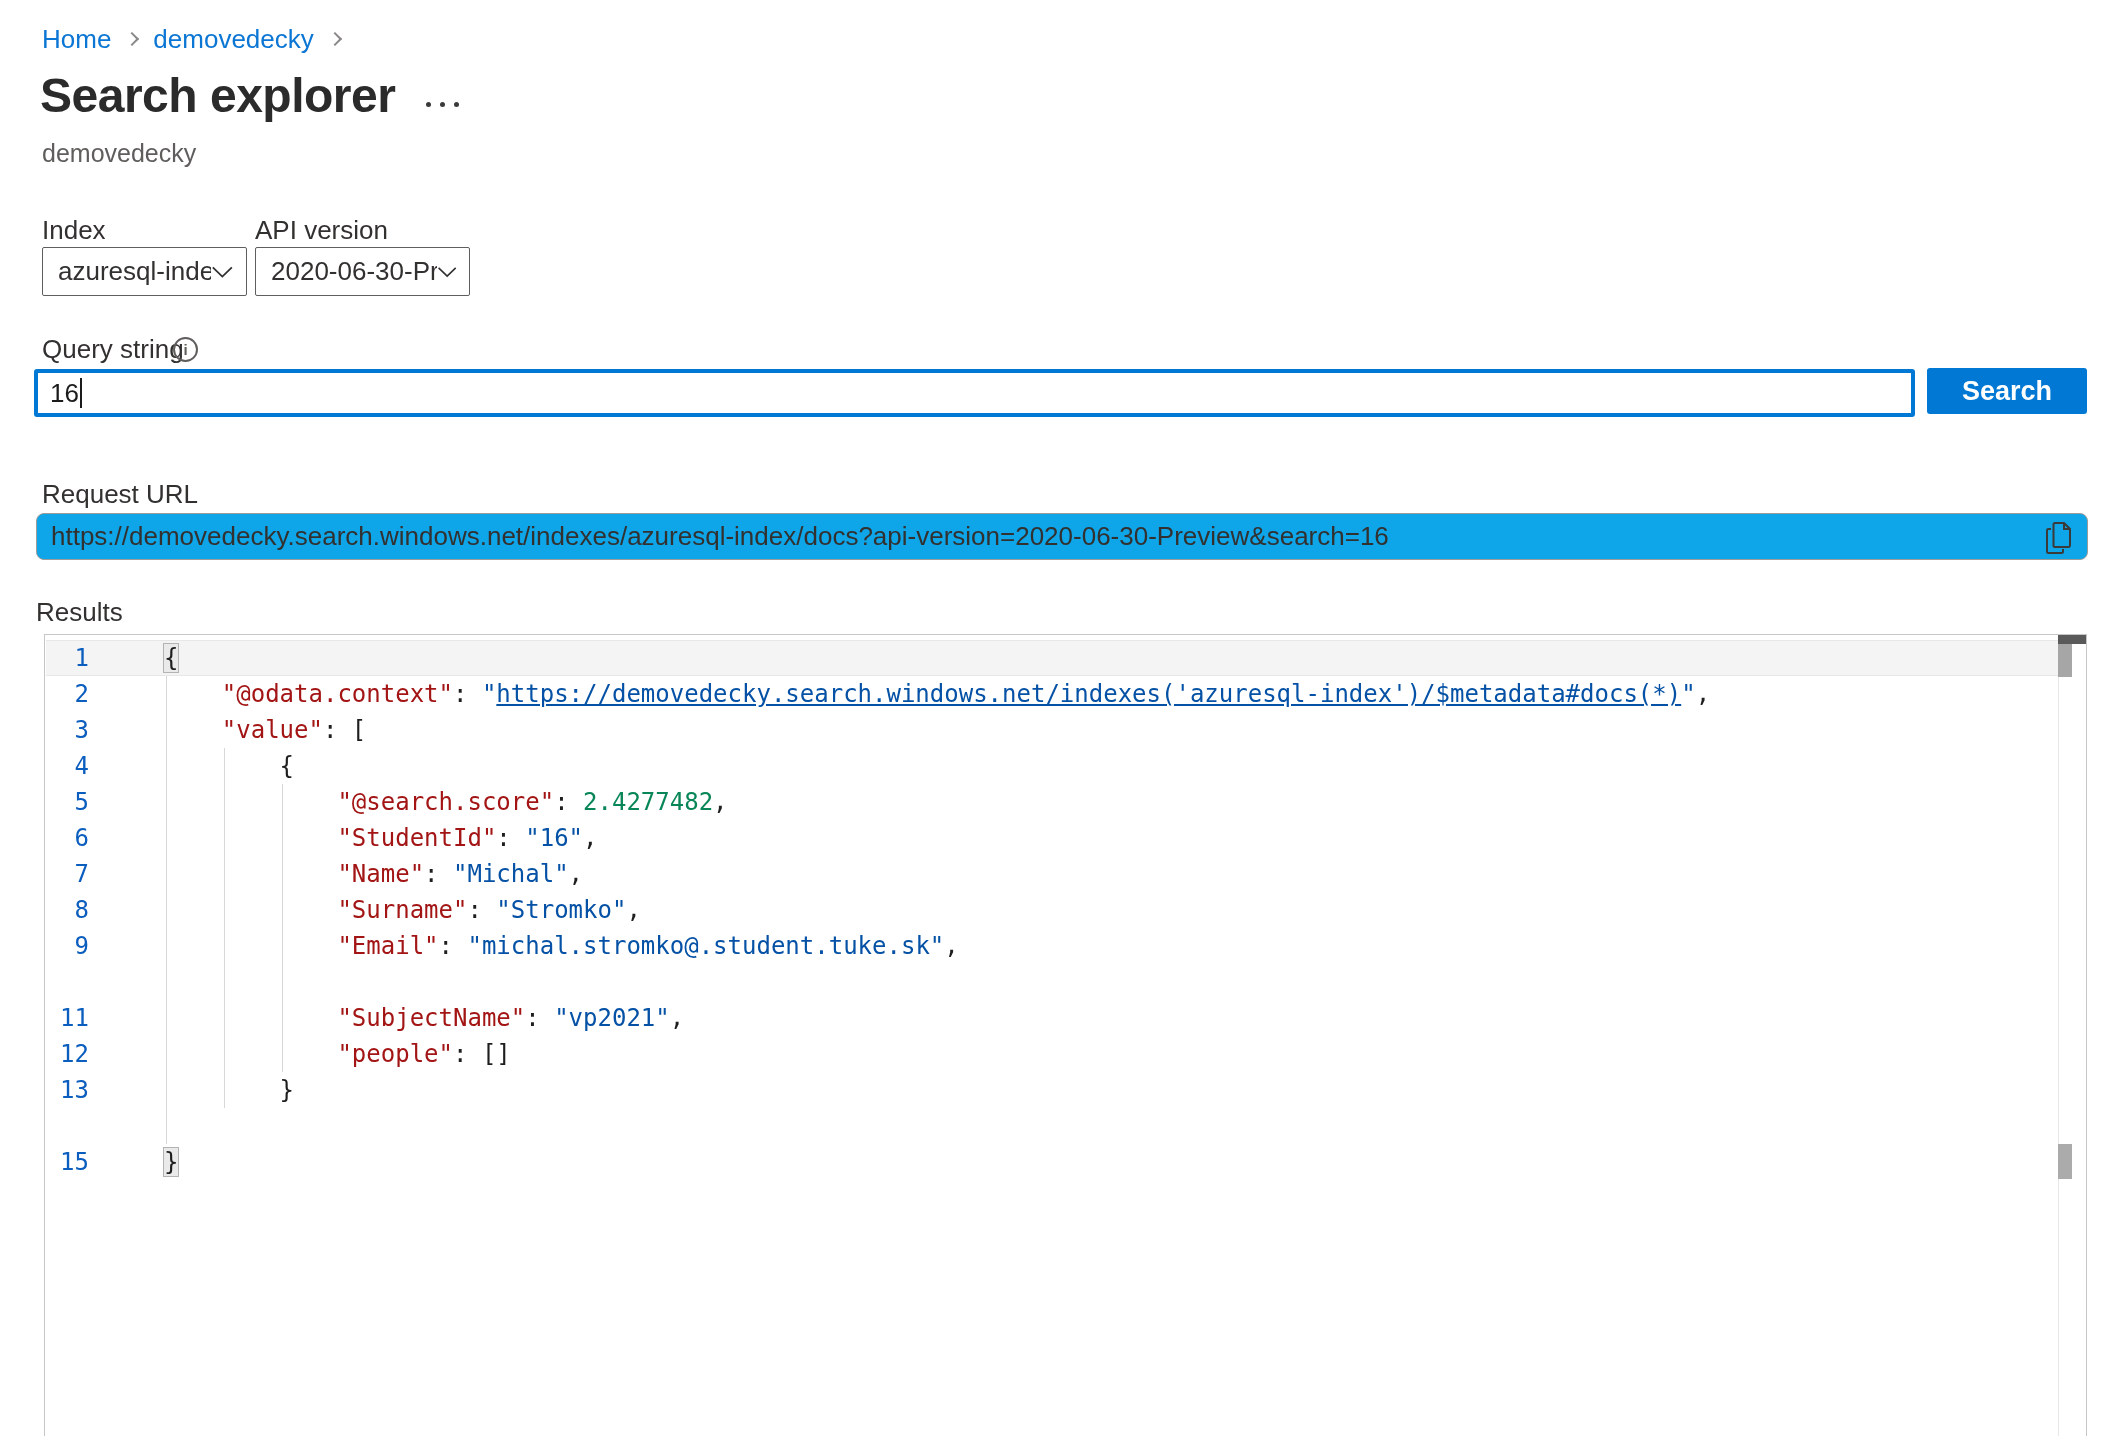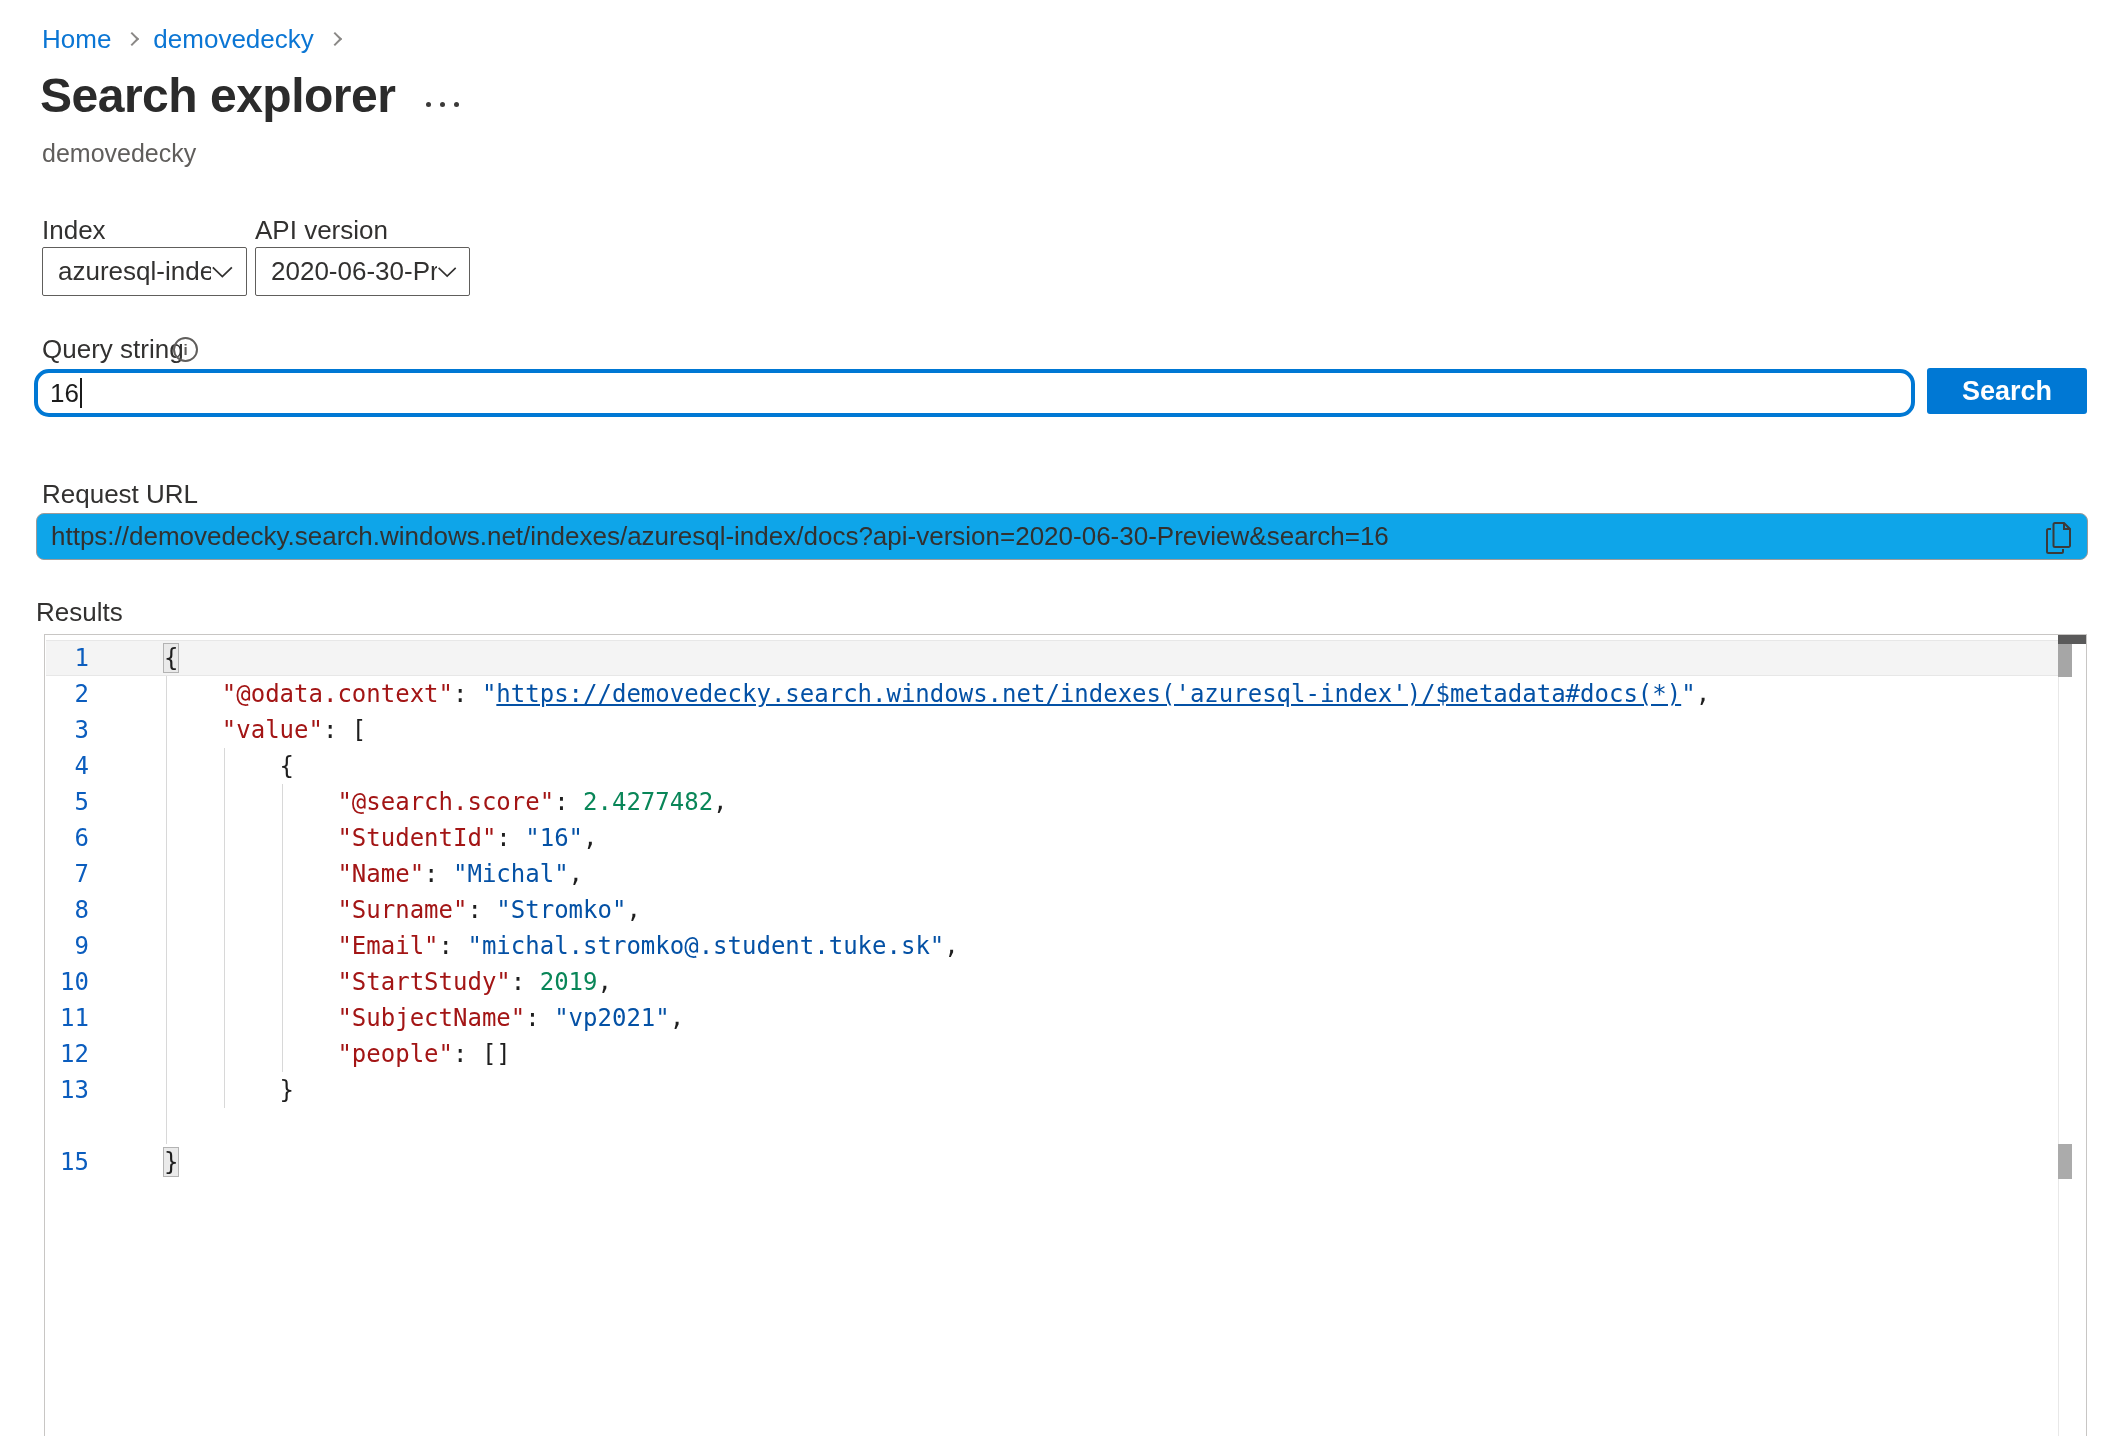--- a/index.html
+++ b/index.html
@@ -26,21 +26,21 @@
               display:flex; align-items:center; justify-content:space-between; padding:0 12px 0 15px; font-size:26px; cursor:pointer; }
   .dd-index { left:42px; width:205px; }
   .dd-api { left:255px; width:215px; }
   .dd-value { white-space:nowrap; overflow:hidden; }
 
   
   .info-icon { position:absolute; left:173px; top:337px; width:25px; height:25px; border:2px solid #605e5c; border-radius:50%;
                color:#605e5c; font-size:15px; font-weight:700; display:flex; align-items:center; justify-content:center; cursor:pointer; }
 
   
-  .query-input { position:absolute; left:34px; top:369px; width:1881px; height:48px; border:4px solid var(--accent); border-radius:15px;
+  .query-input { position:absolute; left:34px; top:369px; width:1881px; height:48px; border:4px solid var(--accent); border-radius:3px;
                  background:#fff; display:flex; align-items:center; padding-left:12px; font-size:26px; color:#1b1b1b; cursor:text; }
   .caret { display:inline-block; width:2px; height:30px; background:#1b1b1b; margin-left:1px; }
   .search-btn { position:absolute; left:1927px; top:368px; width:160px; height:46px; background:var(--accent); color:#fff;
                 font-size:27px; font-weight:600; border:none; border-radius:3px; display:flex; align-items:center; justify-content:center; cursor:pointer; }
 
   
   .url-field { position:absolute; left:36px; top:513px; width:2052px; height:47px; background:#0ea5e9; border:1px solid #9d9b99;
                border-radius:8px; display:flex; align-items:center; padding:0 56px 0 14px; font-size:26px; color:#323130; }
   .url-text { white-space:nowrap; overflow:hidden; }
   .copy-btn { position:absolute; right:12px; top:6px; width:34px; height:34px; display:flex; align-items:center; justify-content:center; cursor:pointer; }
@@ -159,24 +159,20 @@
           <span class="ed-code"><span class="tk-ws">            </span><span class="tk-key">"Name"</span><span class="tk-punct">: </span><span class="tk-str">"Michal"</span><span class="tk-punct">,</span></span>
         </div>
         <div class="ed-row" style="top: 257px;">
           <span class="ed-ln">8</span>
           <span class="ed-code"><span class="tk-ws">            </span><span class="tk-key">"Surname"</span><span class="tk-punct">: </span><span class="tk-str">"Stromko"</span><span class="tk-punct">,</span></span>
         </div>
         <div class="ed-row" style="top: 293px;">
           <span class="ed-ln">9</span>
           <span class="ed-code"><span class="tk-ws">            </span><span class="tk-key">"Email"</span><span class="tk-punct">: </span><span class="tk-str">"michal.stromko@.student.tuke.sk"</span><span class="tk-punct">,</span></span>
         </div>
-        <div class="ed-row" style="top: 329px;">
-          <span class="ed-ln">10</span>
-          <span class="ed-code"><span class="tk-ws">            </span><span class="tk-key">"StartStudy"</span><span class="tk-punct">: </span><span class="tk-num">2019</span><span class="tk-punct">,</span></span>
-        </div>
         <div class="ed-row" style="top: 365px;">
           <span class="ed-ln">11</span>
           <span class="ed-code"><span class="tk-ws">            </span><span class="tk-key">"SubjectName"</span><span class="tk-punct">: </span><span class="tk-str">"vp2021"</span><span class="tk-punct">,</span></span>
         </div>
         <div class="ed-row" style="top: 401px;">
           <span class="ed-ln">12</span>
           <span class="ed-code"><span class="tk-ws">            </span><span class="tk-key">"people"</span><span class="tk-punct">: []</span></span>
         </div>
         <div class="ed-row" style="top: 437px;">
           <span class="ed-ln">13</span>

